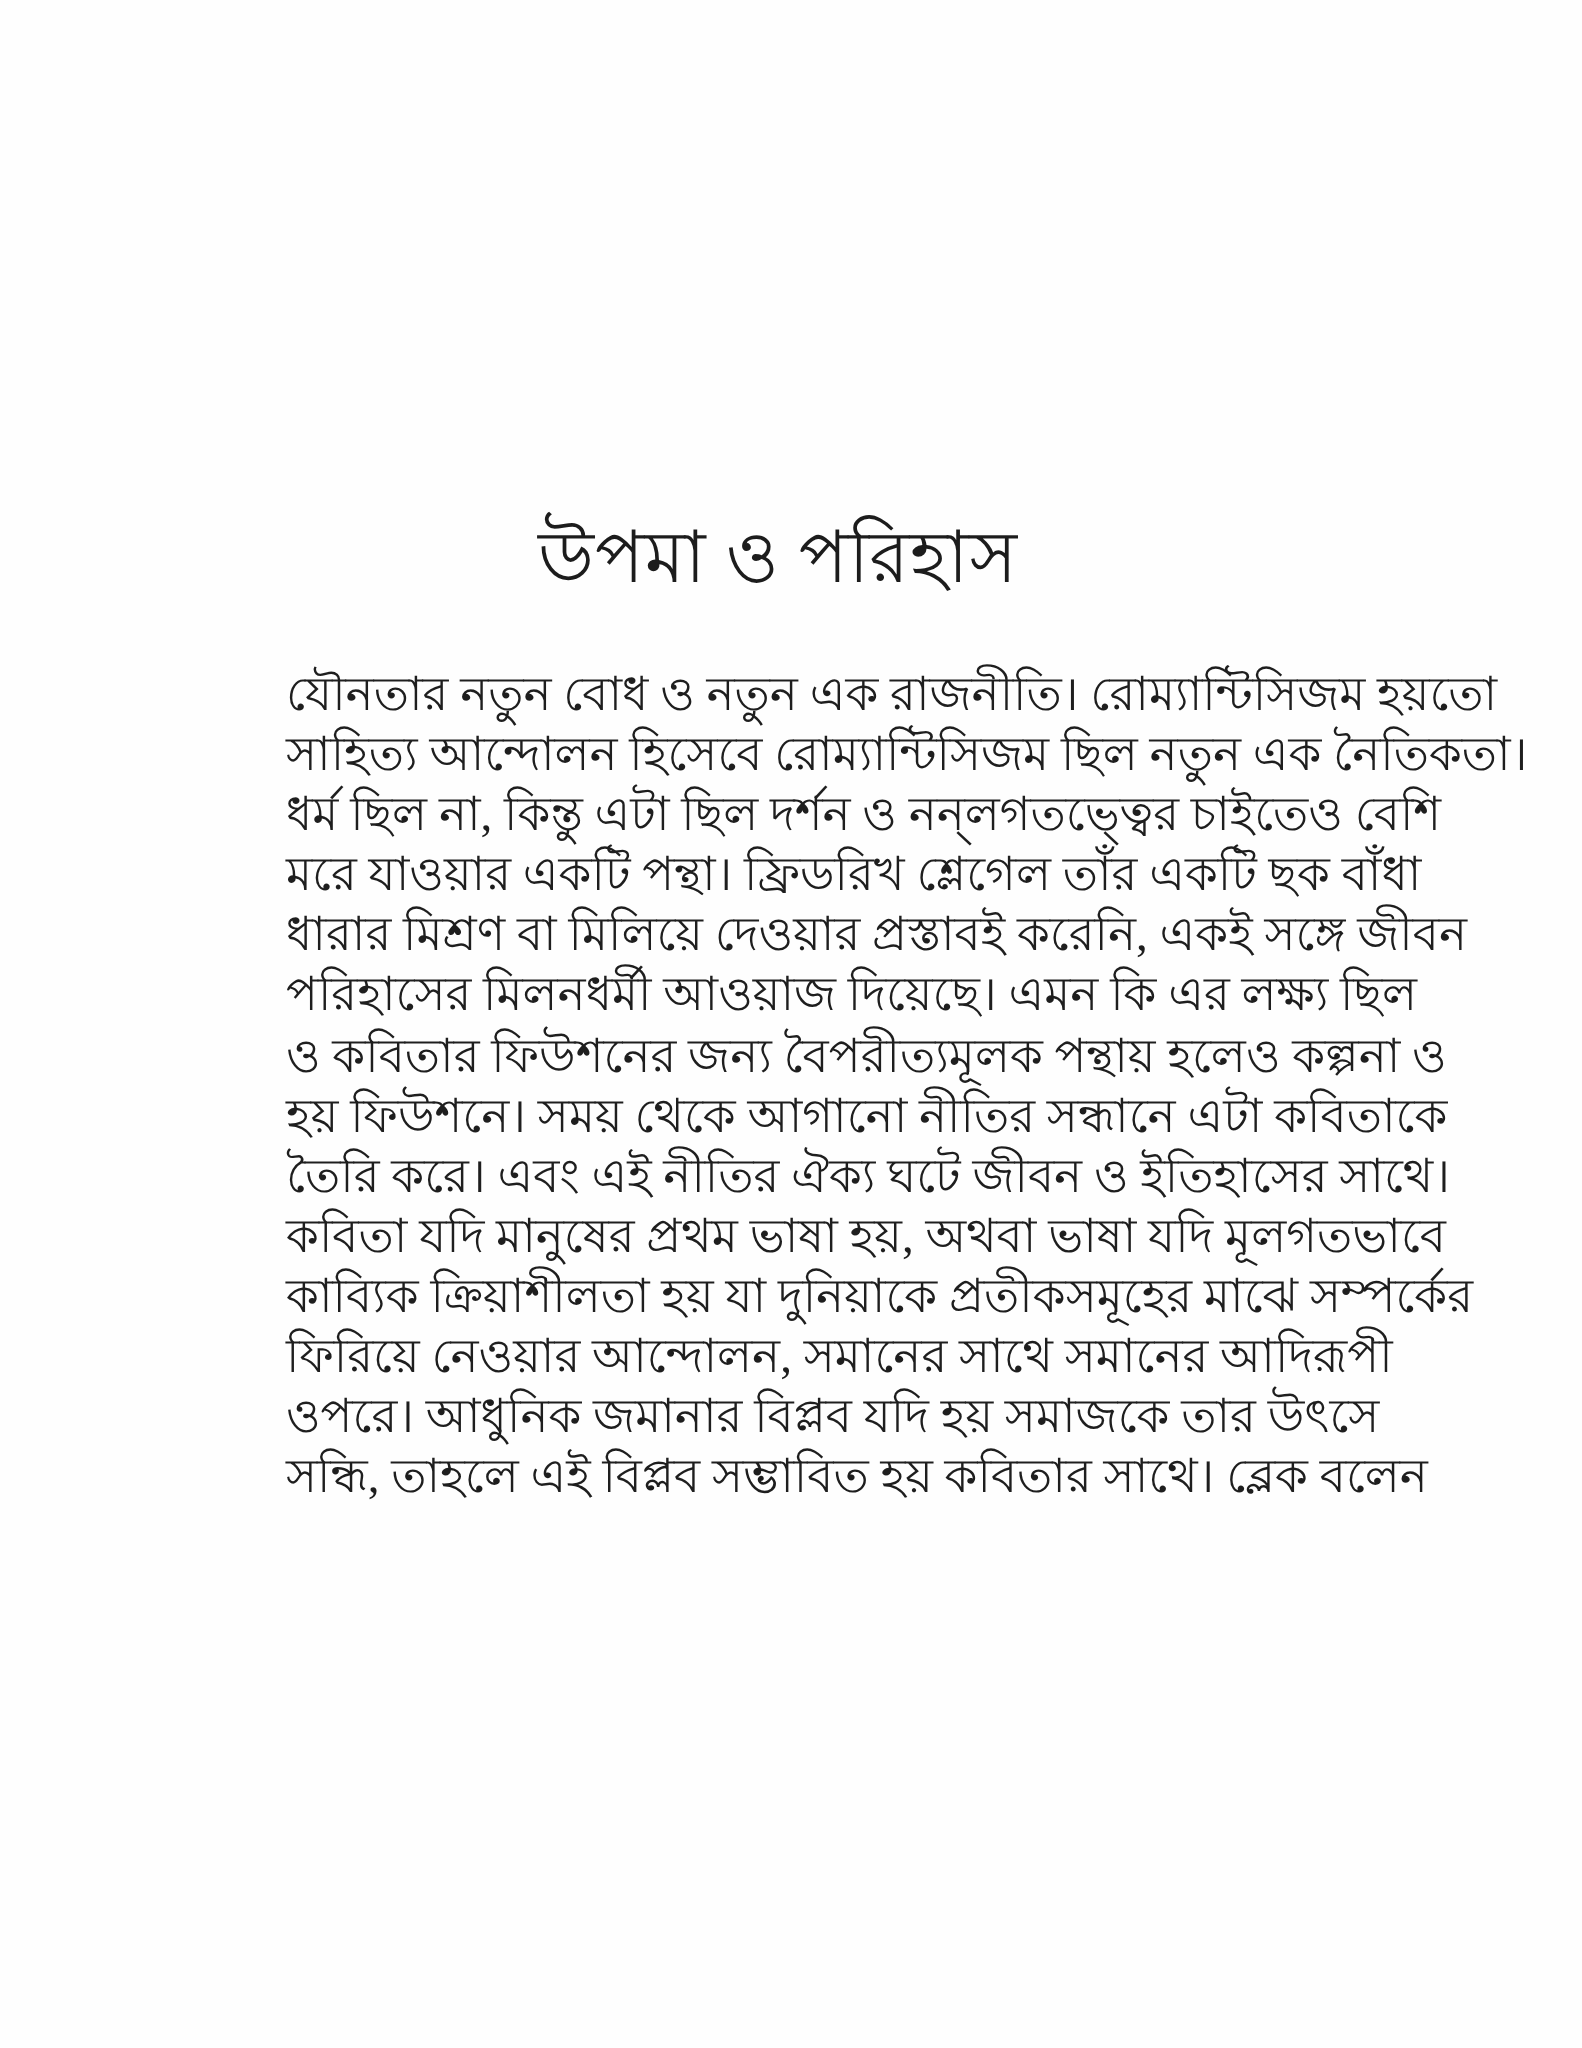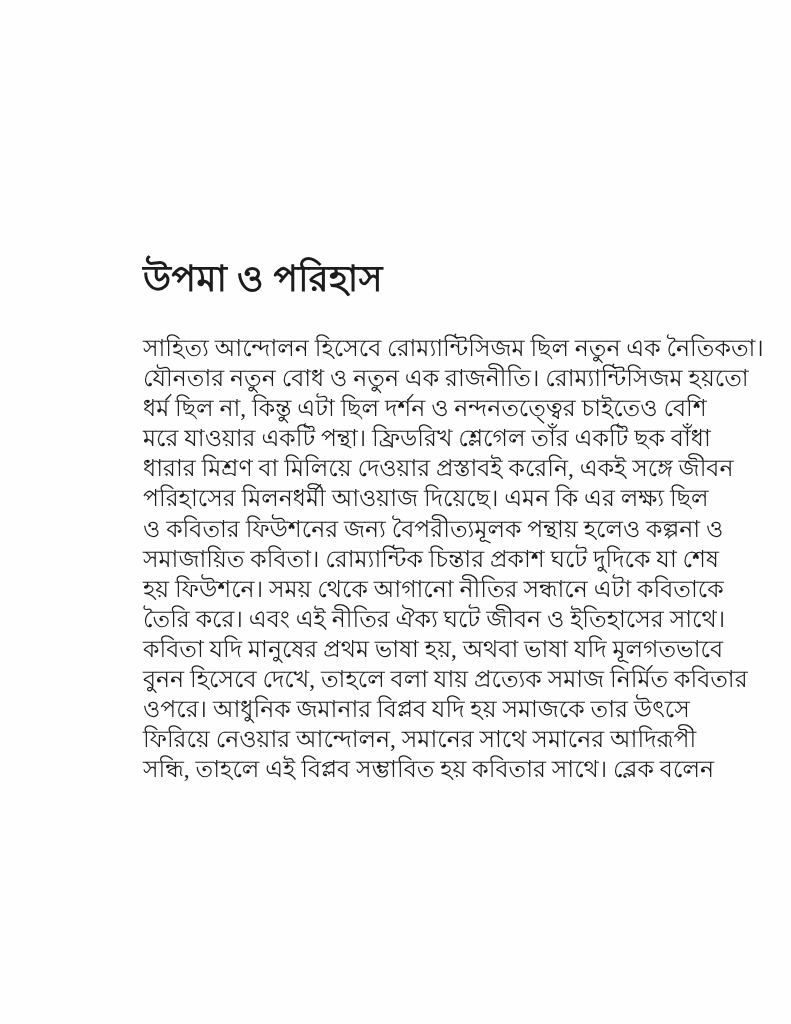--- a/index.html
+++ b/index.html
@@ -20,23 +20,24 @@
     top: 0;
     width: 791px;
     height: 1024px;
     background: #fefefe;
   }
   .page-title {
     position: absolute;
     left: 143px;
     top: 255px;
     width: 492px;
+    text-align: center;
     font-size: 36px;
     line-height: 48px;
-    font-weight: 700;
+    font-weight: 400;
     color: #1c1c1c;
     letter-spacing: 0.5px;
   }
   .body-paragraph {
     position: absolute;
     left: 143px;
     top: 333px;
     width: 492px;
     color: #1e1e1e;
   }
@@ -57,30 +58,29 @@
   }
 </style>
 </head>
 <body>
 
 <div class="book-page">
 
   <div class="page-title">উপমা ও পরিহাস</div>
 
   <div class="body-paragraph">
+    <div class="text-line">যৌনতার নতুন বোধ ও নতুন এক রাজনীতি। রোম্যান্টিসিজম হয়তো</div>
     <div class="text-line">সাহিত্য আন্দোলন হিসেবে রোম্যান্টিসিজম ছিল নতুন এক নৈতিকতা।</div>
-    <div class="text-line">যৌনতার নতুন বোধ ও নতুন এক রাজনীতি। রোম্যান্টিসিজম হয়তো</div>
-    <div class="text-line">ধর্ম ছিল না, কিন্তু এটা ছিল দর্শন ও নন্দনতত্ত্বের চাইতেও বেশি</div>
+    <div class="text-line">ধর্ম ছিল না, কিন্তু এটা ছিল দর্শন ও নন্লগতভ্ত্বের চাইতেও বেশি</div>
     <div class="text-line">মরে যাওয়ার একটি পন্থা। ফ্রিডরিখ শ্লেগেল তাঁর একটি ছক বাঁধা</div>
     <div class="text-line">ধারার মিশ্রণ বা মিলিয়ে দেওয়ার প্রস্তাবই করেনি, একই সঙ্গে জীবন</div>
     <div class="text-line">পরিহাসের মিলনধর্মী আওয়াজ দিয়েছে। এমন কি এর লক্ষ্য ছিল</div>
     <div class="text-line">ও কবিতার ফিউশনের জন্য বৈপরীত্যমূলক পন্থায় হলেও কল্পনা ও</div>
-    <div class="text-line">সমাজায়িত কবিতা। রোম্যান্টিক চিন্তার প্রকাশ ঘটে দুদিকে যা শেষ</div>
     <div class="text-line">হয় ফিউশনে। সময় থেকে আগানো নীতির সন্ধানে এটা কবিতাকে</div>
     <div class="text-line">তৈরি করে। এবং এই নীতির ঐক্য ঘটে জীবন ও ইতিহাসের সাথে।</div>
     <div class="text-line">কবিতা যদি মানুষের প্রথম ভাষা হয়, অথবা ভাষা যদি মূলগতভাবে</div>
-    <div class="text-line">বুনন হিসেবে দেখে, তাহলে বলা যায় প্রত্যেক সমাজ নির্মিত কবিতার</div>
+    <div class="text-line">কাব্যিক ক্রিয়াশীলতা হয় যা দুনিয়াকে প্রতীকসমূহের মাঝে সম্পর্কের</div>
+    <div class="text-line">ফিরিয়ে নেওয়ার আন্দোলন, সমানের সাথে সমানের আদিরূপী</div>
     <div class="text-line">ওপরে। আধুনিক জমানার বিপ্লব যদি হয় সমাজকে তার উৎসে</div>
-    <div class="text-line">ফিরিয়ে নেওয়ার আন্দোলন, সমানের সাথে সমানের আদিরূপী</div>
     <div class="text-line">সন্ধি, তাহলে এই বিপ্লব সম্ভাবিত হয় কবিতার সাথে। ব্লেক বলেন</div>
   </div>
 
 </div>
 
 </body></html>

